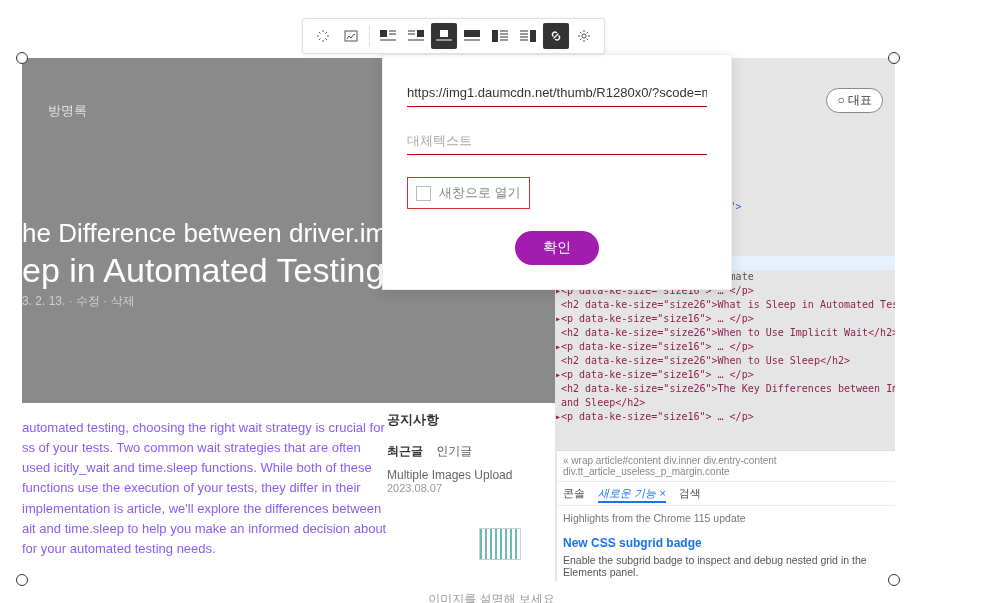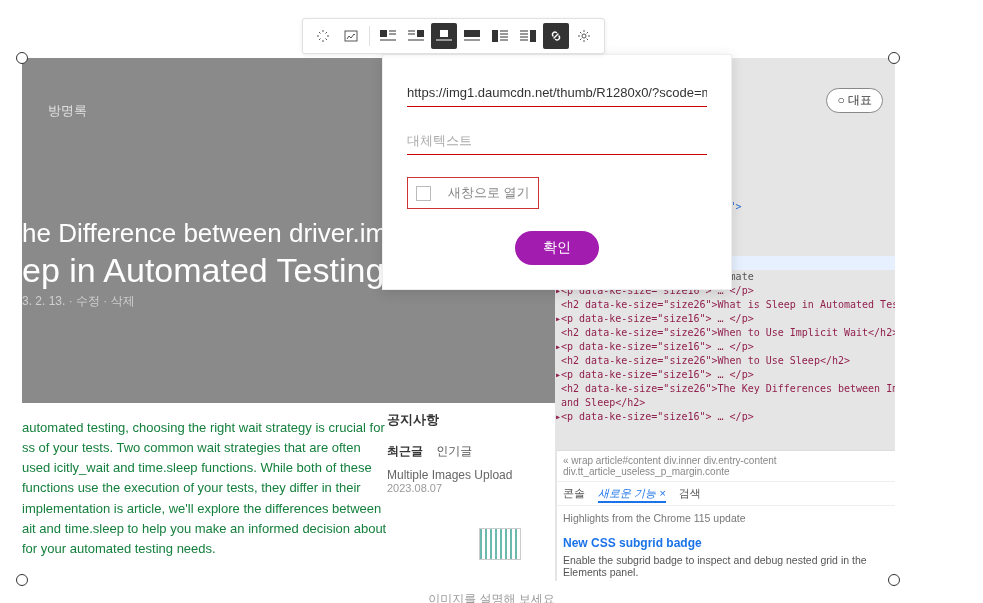--- a/index.html
+++ b/index.html
@@ -10,21 +10,21 @@
   .handle.bl { left: 16px; top: 574px; }
   .handle.br { left: 888px; top: 574px; }
 
   .bg-screenshot { position: absolute; left: 22px; top: 58px; width: 873px; height: 523px; overflow: hidden; }
   .bg-left { position: absolute; left: 0; top: 0; width: 560px; height: 523px; background: #8a8a8a; color: #fff; padding: 0; }
   .bg-left .crumb { position: absolute; left: 26px; top: 44px; font-size: 13px; color: #e0e0e0; }
   .bg-left .title1 { position: absolute; left: 0; top: 160px; font-size: 26px; font-weight: 400; color: #fff; }
   .bg-left .title2 { position: absolute; left: 0; top: 193px; font-size: 34px; font-weight: 400; color: #fff; }
   .bg-left .meta { position: absolute; left: 0; top: 235px; font-size: 12px; color: #d0d0d0; }
   .bg-left-lower { position: absolute; left: 0; top: 345px; width: 560px; height: 178px; background: #fff; color: #333; }
-  .bg-left-lower .body-txt { position: absolute; left: 0; top: 15px; width: 365px; font-size: 13px; line-height: 1.55; color: #15803d; }
+  .bg-left-lower .body-txt { position: absolute; left: 0; top: 15px; width: 365px; font-size: 13px; line-height: 1.55; color: #8b5cf6; }
   .bg-left-lower .side { position: absolute; left: 365px; top: 0; width: 170px; font-size: 12px; color: #555; }
   .side .sec { font-size: 13px; font-weight: 600; color: #333; margin-bottom: 14px; margin-top: 8px; }
   .side .tabs { margin-bottom: 8px; }
   .side .tabs .t { display: inline-block; margin-right: 10px; font-size: 12px; }
   .side .tabs .t.active { color: #333; font-weight: 600; }
   .side .post { font-size: 12px; color: #666; }
   .side .post .date { font-size: 11px; color: #999; }
 
   .bg-right { position: absolute; left: 533px; top: 0; width: 340px; height: 523px; background: #e5e5e5; overflow: hidden; }
   .bg-right .code { position: absolute; left: 0; top: 30px; width: 340px; font-family: "Consolas", monospace; font-size: 10px; color: #555; line-height: 1.4; white-space: pre; }
@@ -49,21 +49,21 @@
   .tb-btn { width: 26px; height: 26px; display: flex; align-items: center; justify-content: center; margin: 0 1px; border-radius: 2px; cursor: pointer; }
   .tb-btn.active { background: #333; color: #fff; }
   .tb-sep { width: 1px; height: 20px; background: #e0e0e0; margin: 0 4px; }
   .tb-btn svg { display: block; }
 
   
   .popup { position: absolute; left: 382px; top: 54px; width: 350px; background: #fff; border: 1px solid #eee; box-shadow: 0 3px 12px rgba(0,0,0,.12); padding: 26px 24px 24px; z-index: 90; }
   .popup input[type=text] { width: 100%; border: none; border-bottom: 1.5px solid #c00; padding: 4px 0 6px; font-size: 13px; color: #333; outline: none; margin-bottom: 22px; }
   .popup input.ph::placeholder { color: #aaa; }
   .popup .alt { width: 100%; border: none; border-bottom: 1px solid #ddd; padding: 4px 0 6px; font-size: 13px; color: #aaa; margin-bottom: 18px; }
-  .popup .chk-row { border: 1.5px solid #c33; padding: 6px 8px; display: inline-flex; align-items: center; gap: 17px; margin-bottom: 22px; }
+  .popup .chk-row { border: 1.5px solid #c33; padding: 6px 8px; display: inline-flex; align-items: center; gap: 8px; margin-bottom: 22px; }
   .popup .chk-row .box { width: 15px; height: 15px; border: 1px solid #bbb; }
   .popup .chk-row .lbl { font-size: 13px; color: #888; }
   .popup .confirm { display: block; margin: 0 auto; background: #a21caf; color: #fff; border: none; border-radius: 18px; padding: 8px 28px; font-size: 14px; cursor: pointer; }
 
   .caption { position: absolute; left: 0; top: 591px; width: 983px; text-align: center; font-size: 12px; color: #999; }
 
   .thumb { position: absolute; left: 457px; top: 470px; width: 42px; height: 32px; background: repeating-linear-gradient(90deg,#6bbab0,#6bbab0 2px,#fff 2px,#fff 5px); border: 1px solid #ccc; }
 </style>
 </head>
 <body>

